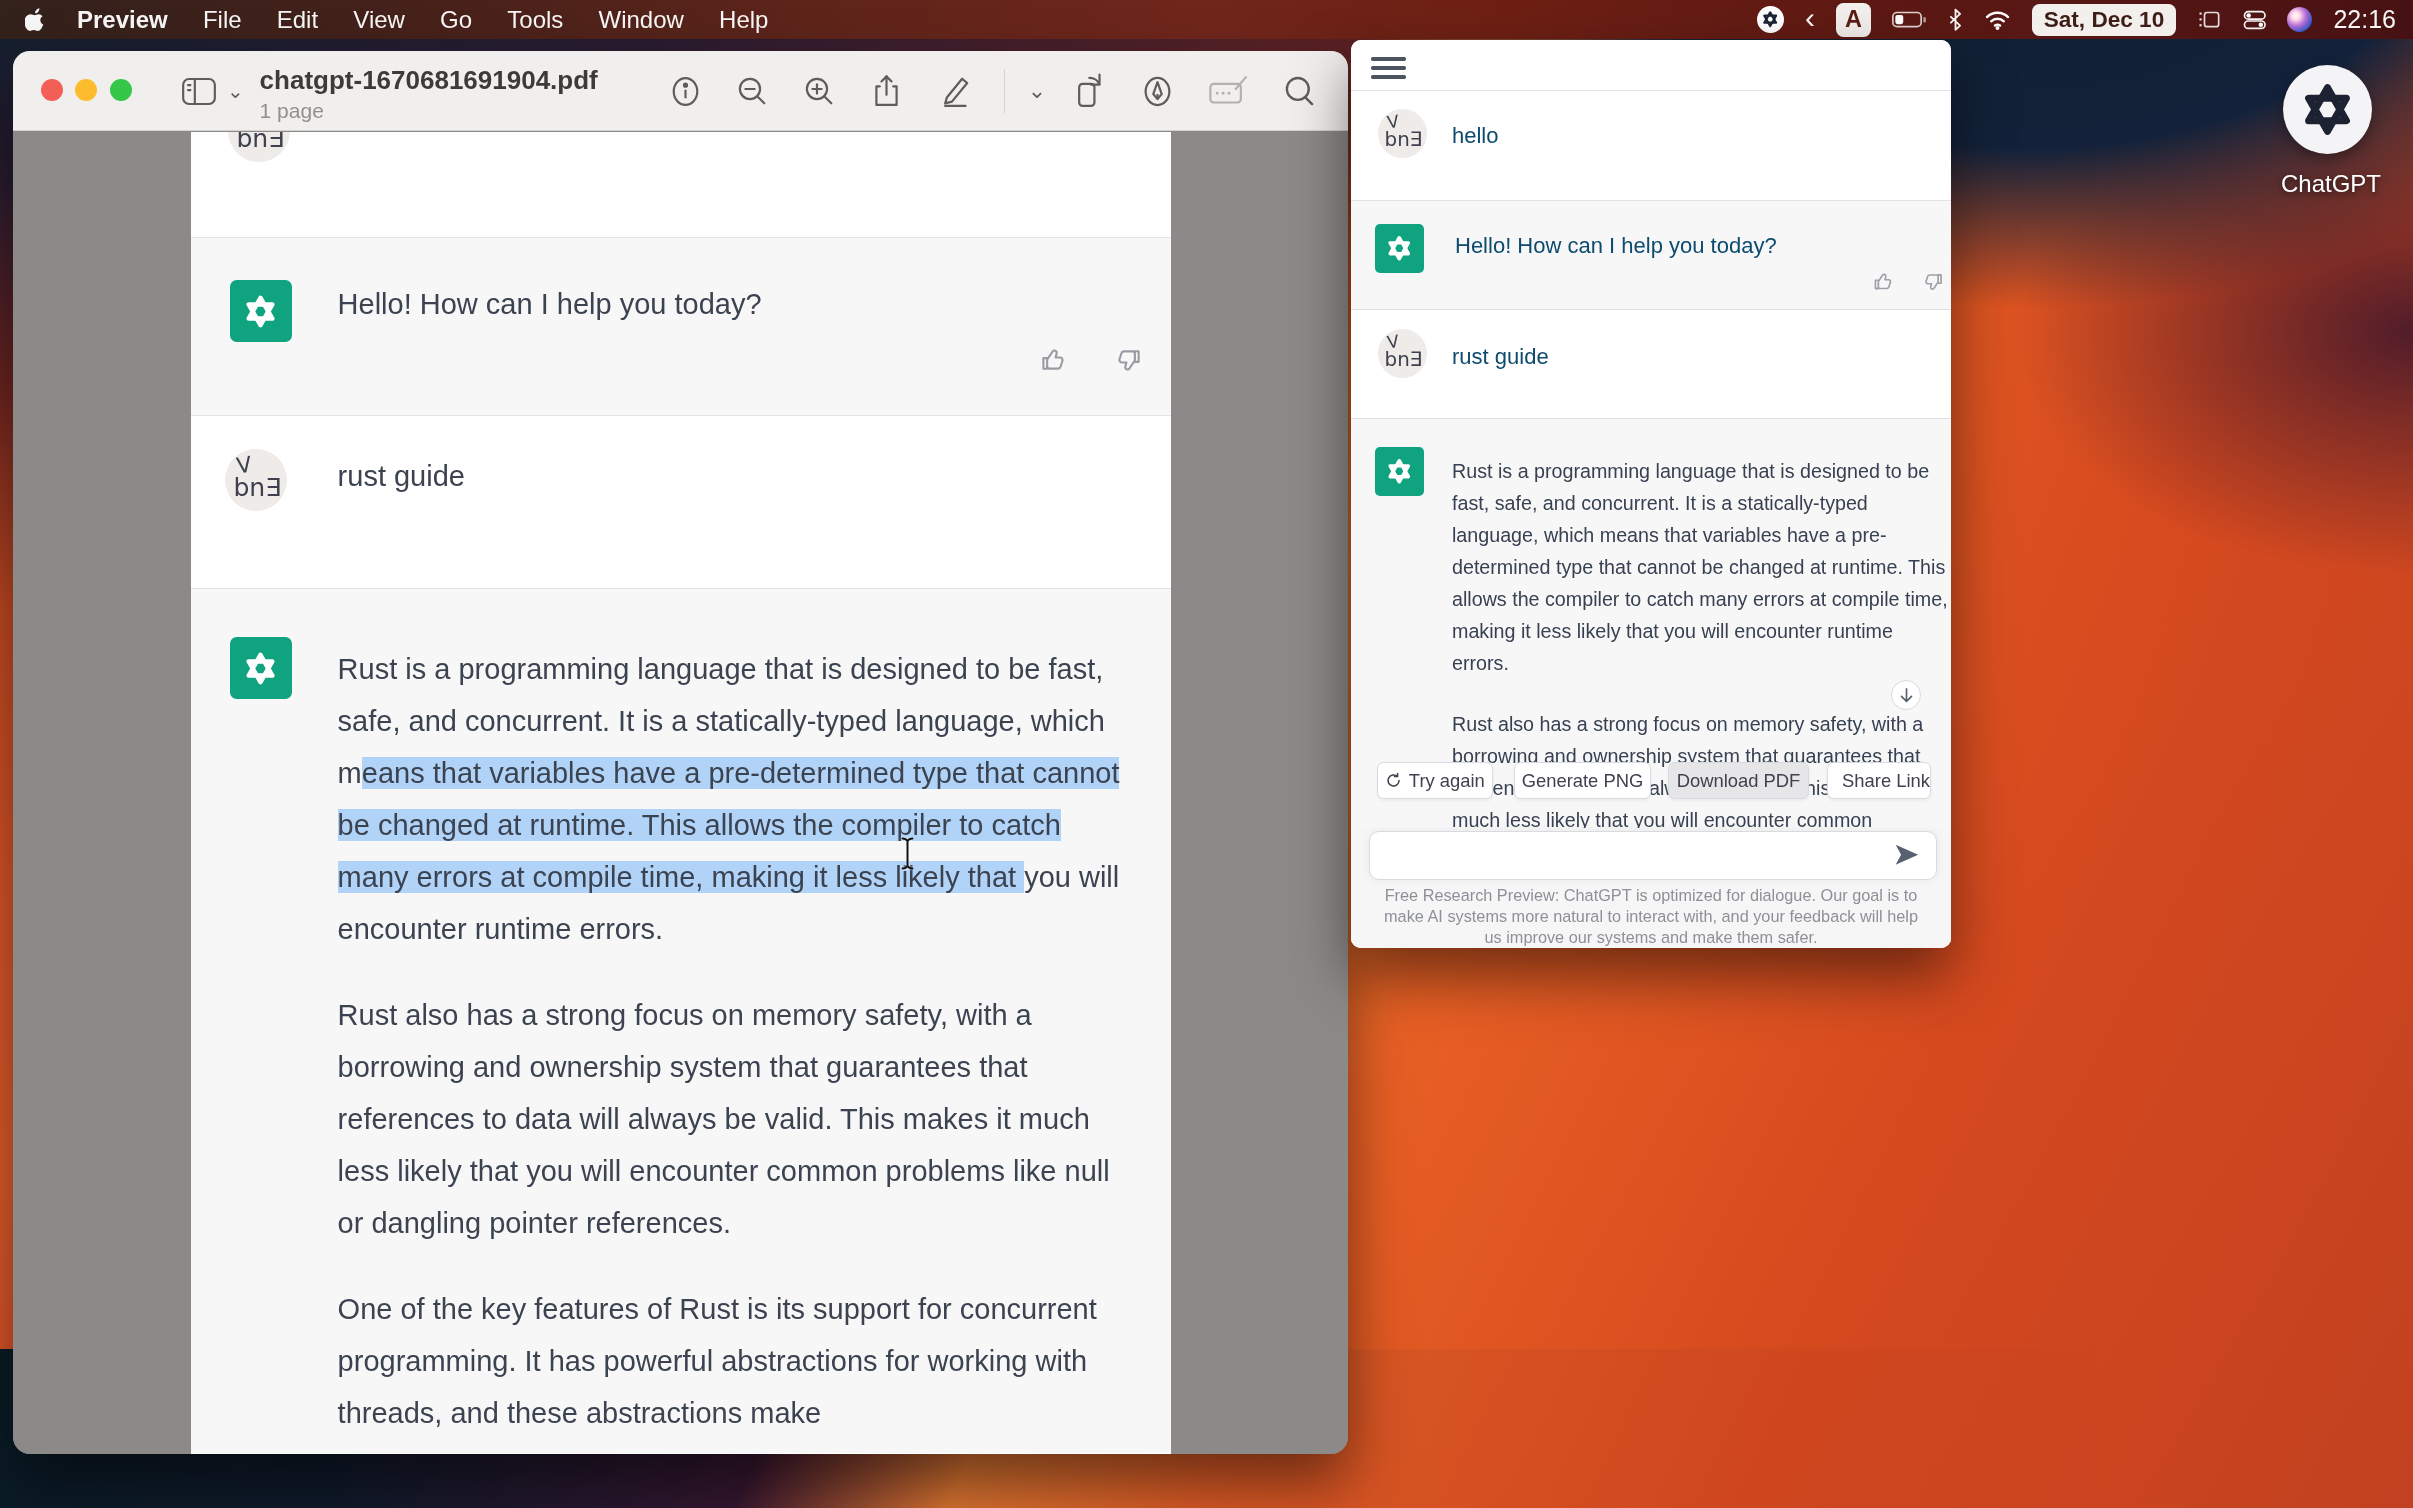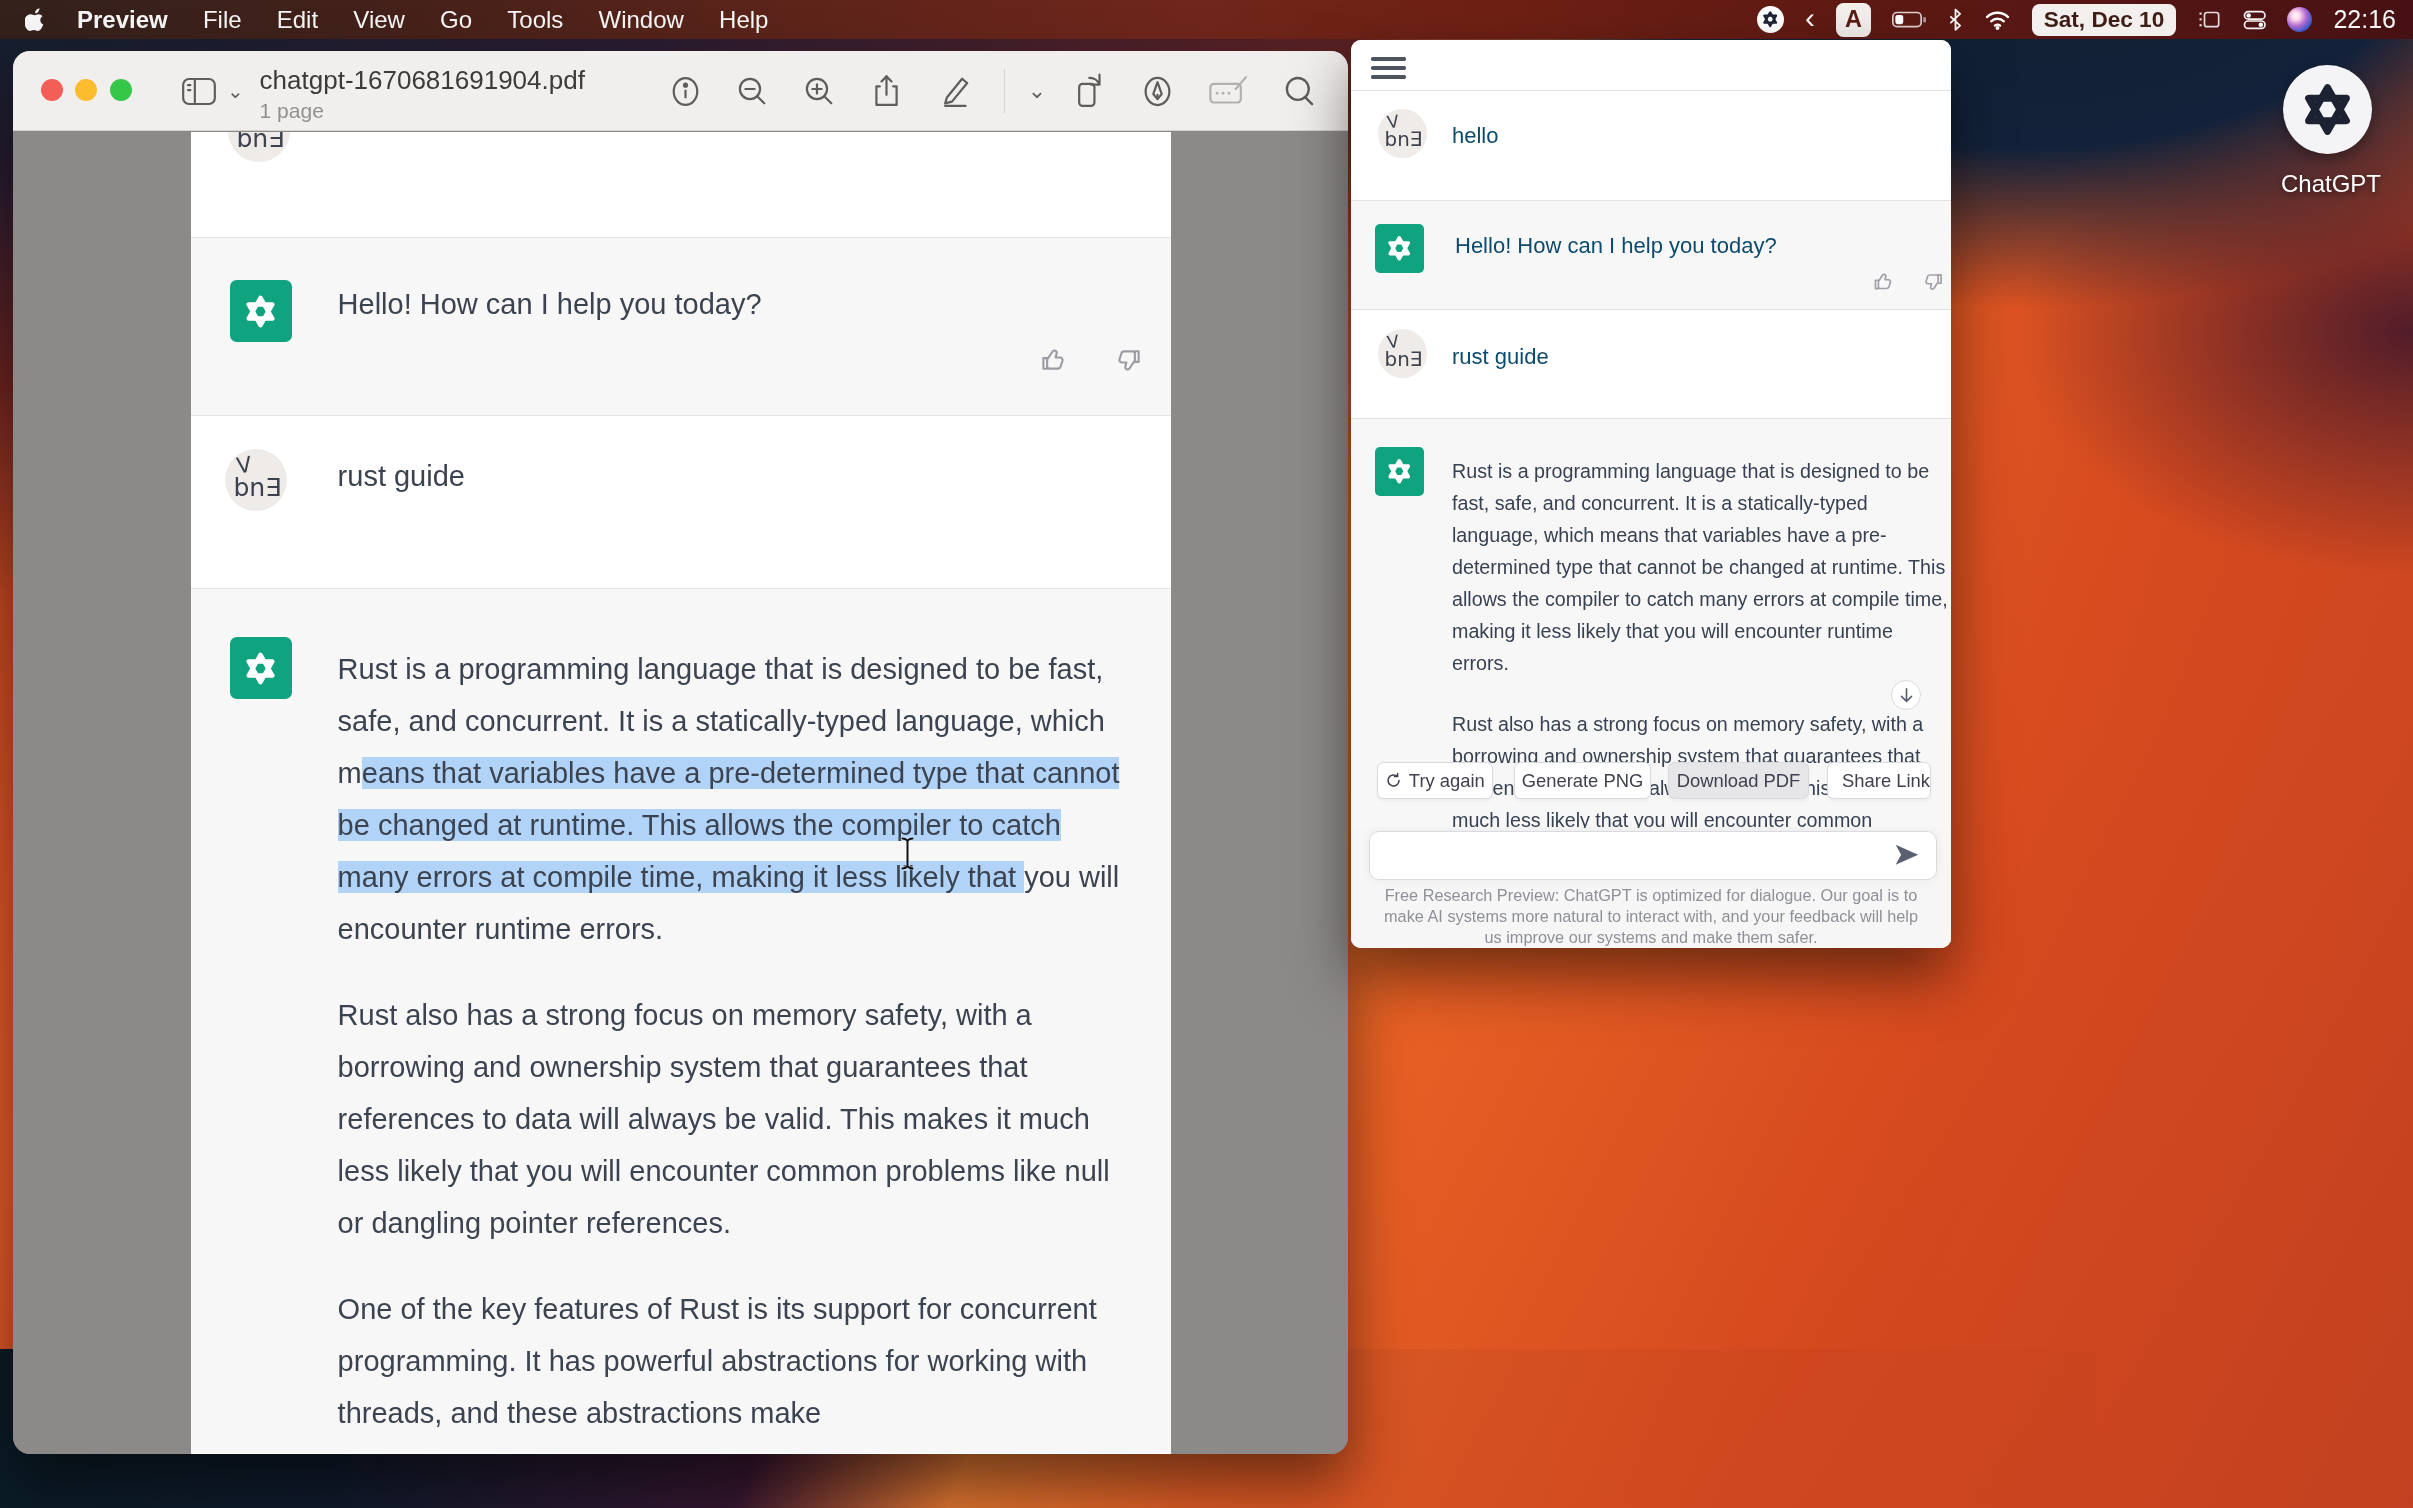--- a/index.html
+++ b/index.html
@@ -44,21 +44,21 @@
   
   .preview { left:12.6px; top:51px; width:1335px; height:1403px; border-radius:17px; overflow:hidden; background:#8c8a89; }
   .ptitlebar { position:absolute; left:0; top:0; width:100%; height:80px; background:#f1efee;
     border-bottom:0.8px solid #d5d2d0; }
   .tlights { position:absolute; left:28px; top:79px; display:flex; gap:12.6px; }
   .tlight { width:22px; height:22px; border-radius:50%; }
   .tl-red{ background:#f35f57; } .tl-yellow{ background:#fbbd2e; } .tl-green{ background:#34c748; }
   .tlights { top:28px; }
   .sidebar-btn { position:absolute; left:166px; top:22.6px; display:flex; align-items:center; gap:8.4px; color:#5f5d5b; }
   .ptitle { position:absolute; left:247px; top:14.2px; }
-  .ptitle .t { font-size:26px; font-weight:normal; color:#3d3a38; }
+  .ptitle .t { font-size:26px; font-weight:bold; color:#3d3a38; }
   .ptitle .s { font-size:21px; color:#92908d; margin-top:2.5px; }
   .ptools { position:absolute; left:654px; top:0; height:80px; display:flex; align-items:center; gap:30px; color:#5f5d5b; }
   .ptools .tdiv { width:0.8px; height:44px; background:#d5d2cf; }
   .ptools .dim { color:#b3b0ad; }
 
   .pcontent { position:absolute; left:0; top:81px; width:100%; height:1322px; background:#8c8a89; overflow:hidden; }
   .page { position:absolute; left:178px; top:0; width:980px; height:1322px; background:#fff; overflow:hidden; }
 
   .sec { position:relative; width:100%; }
   .sec.gray { background:#f7f7f8; }

